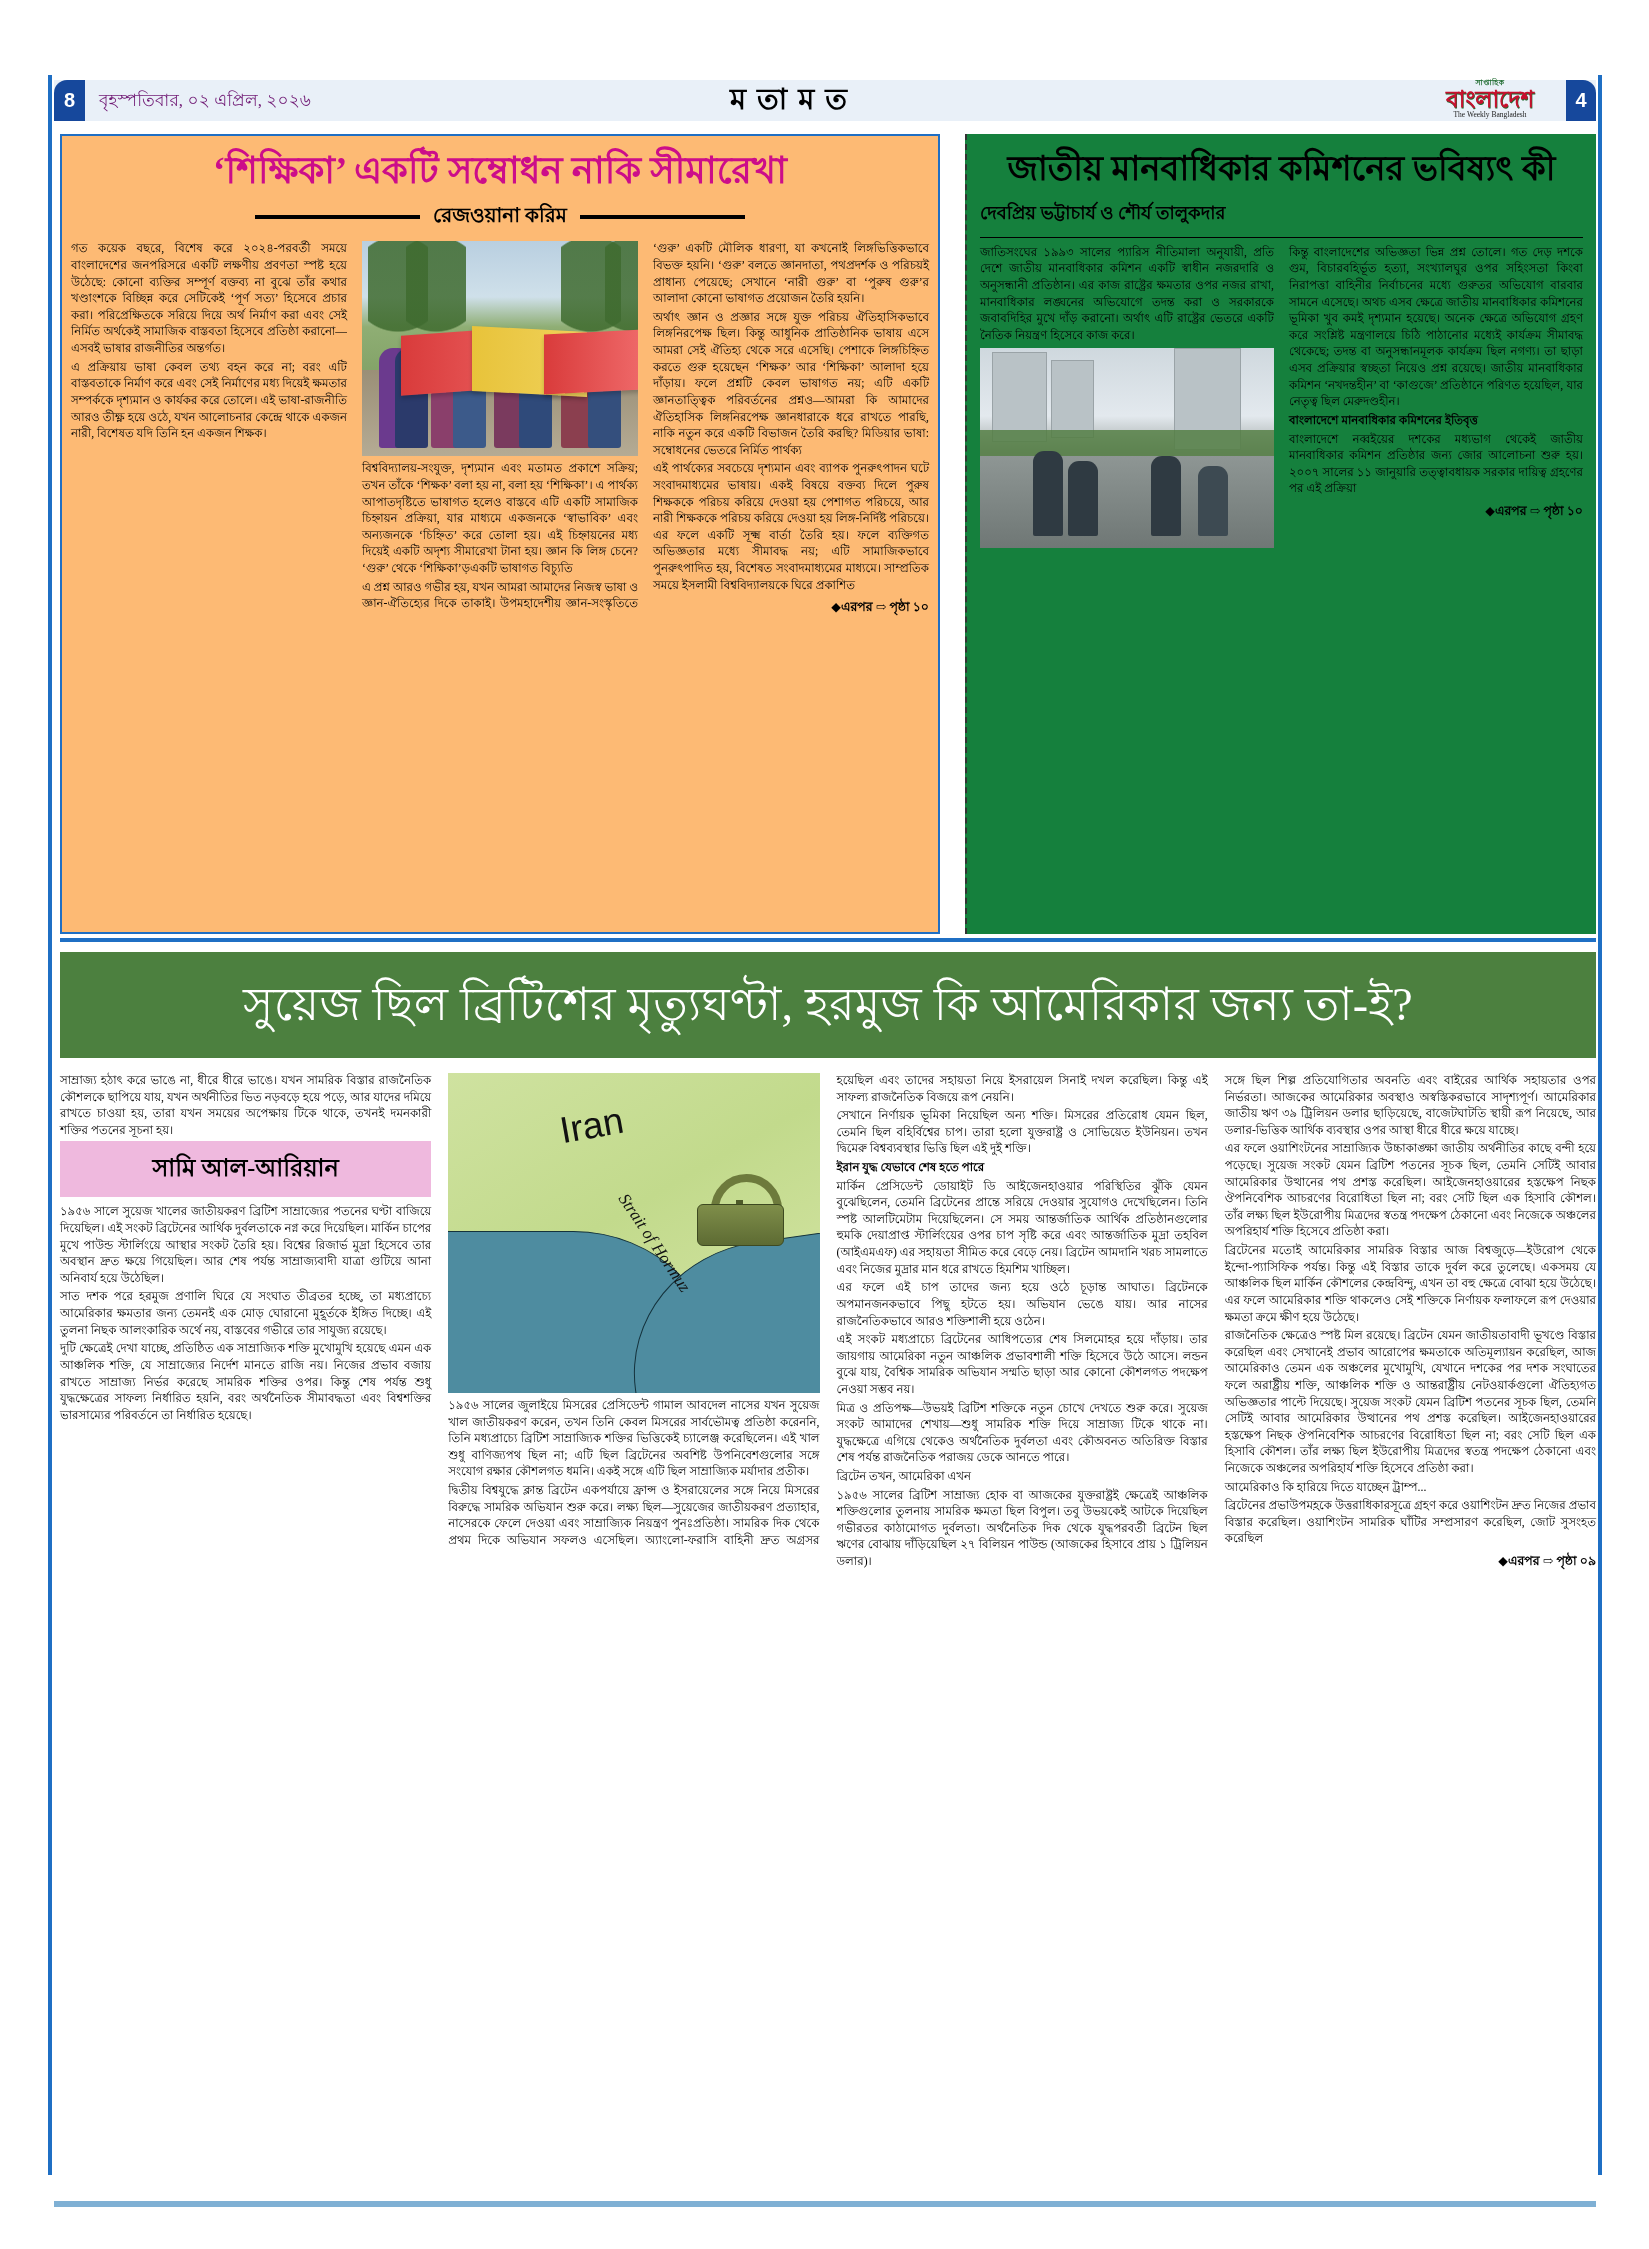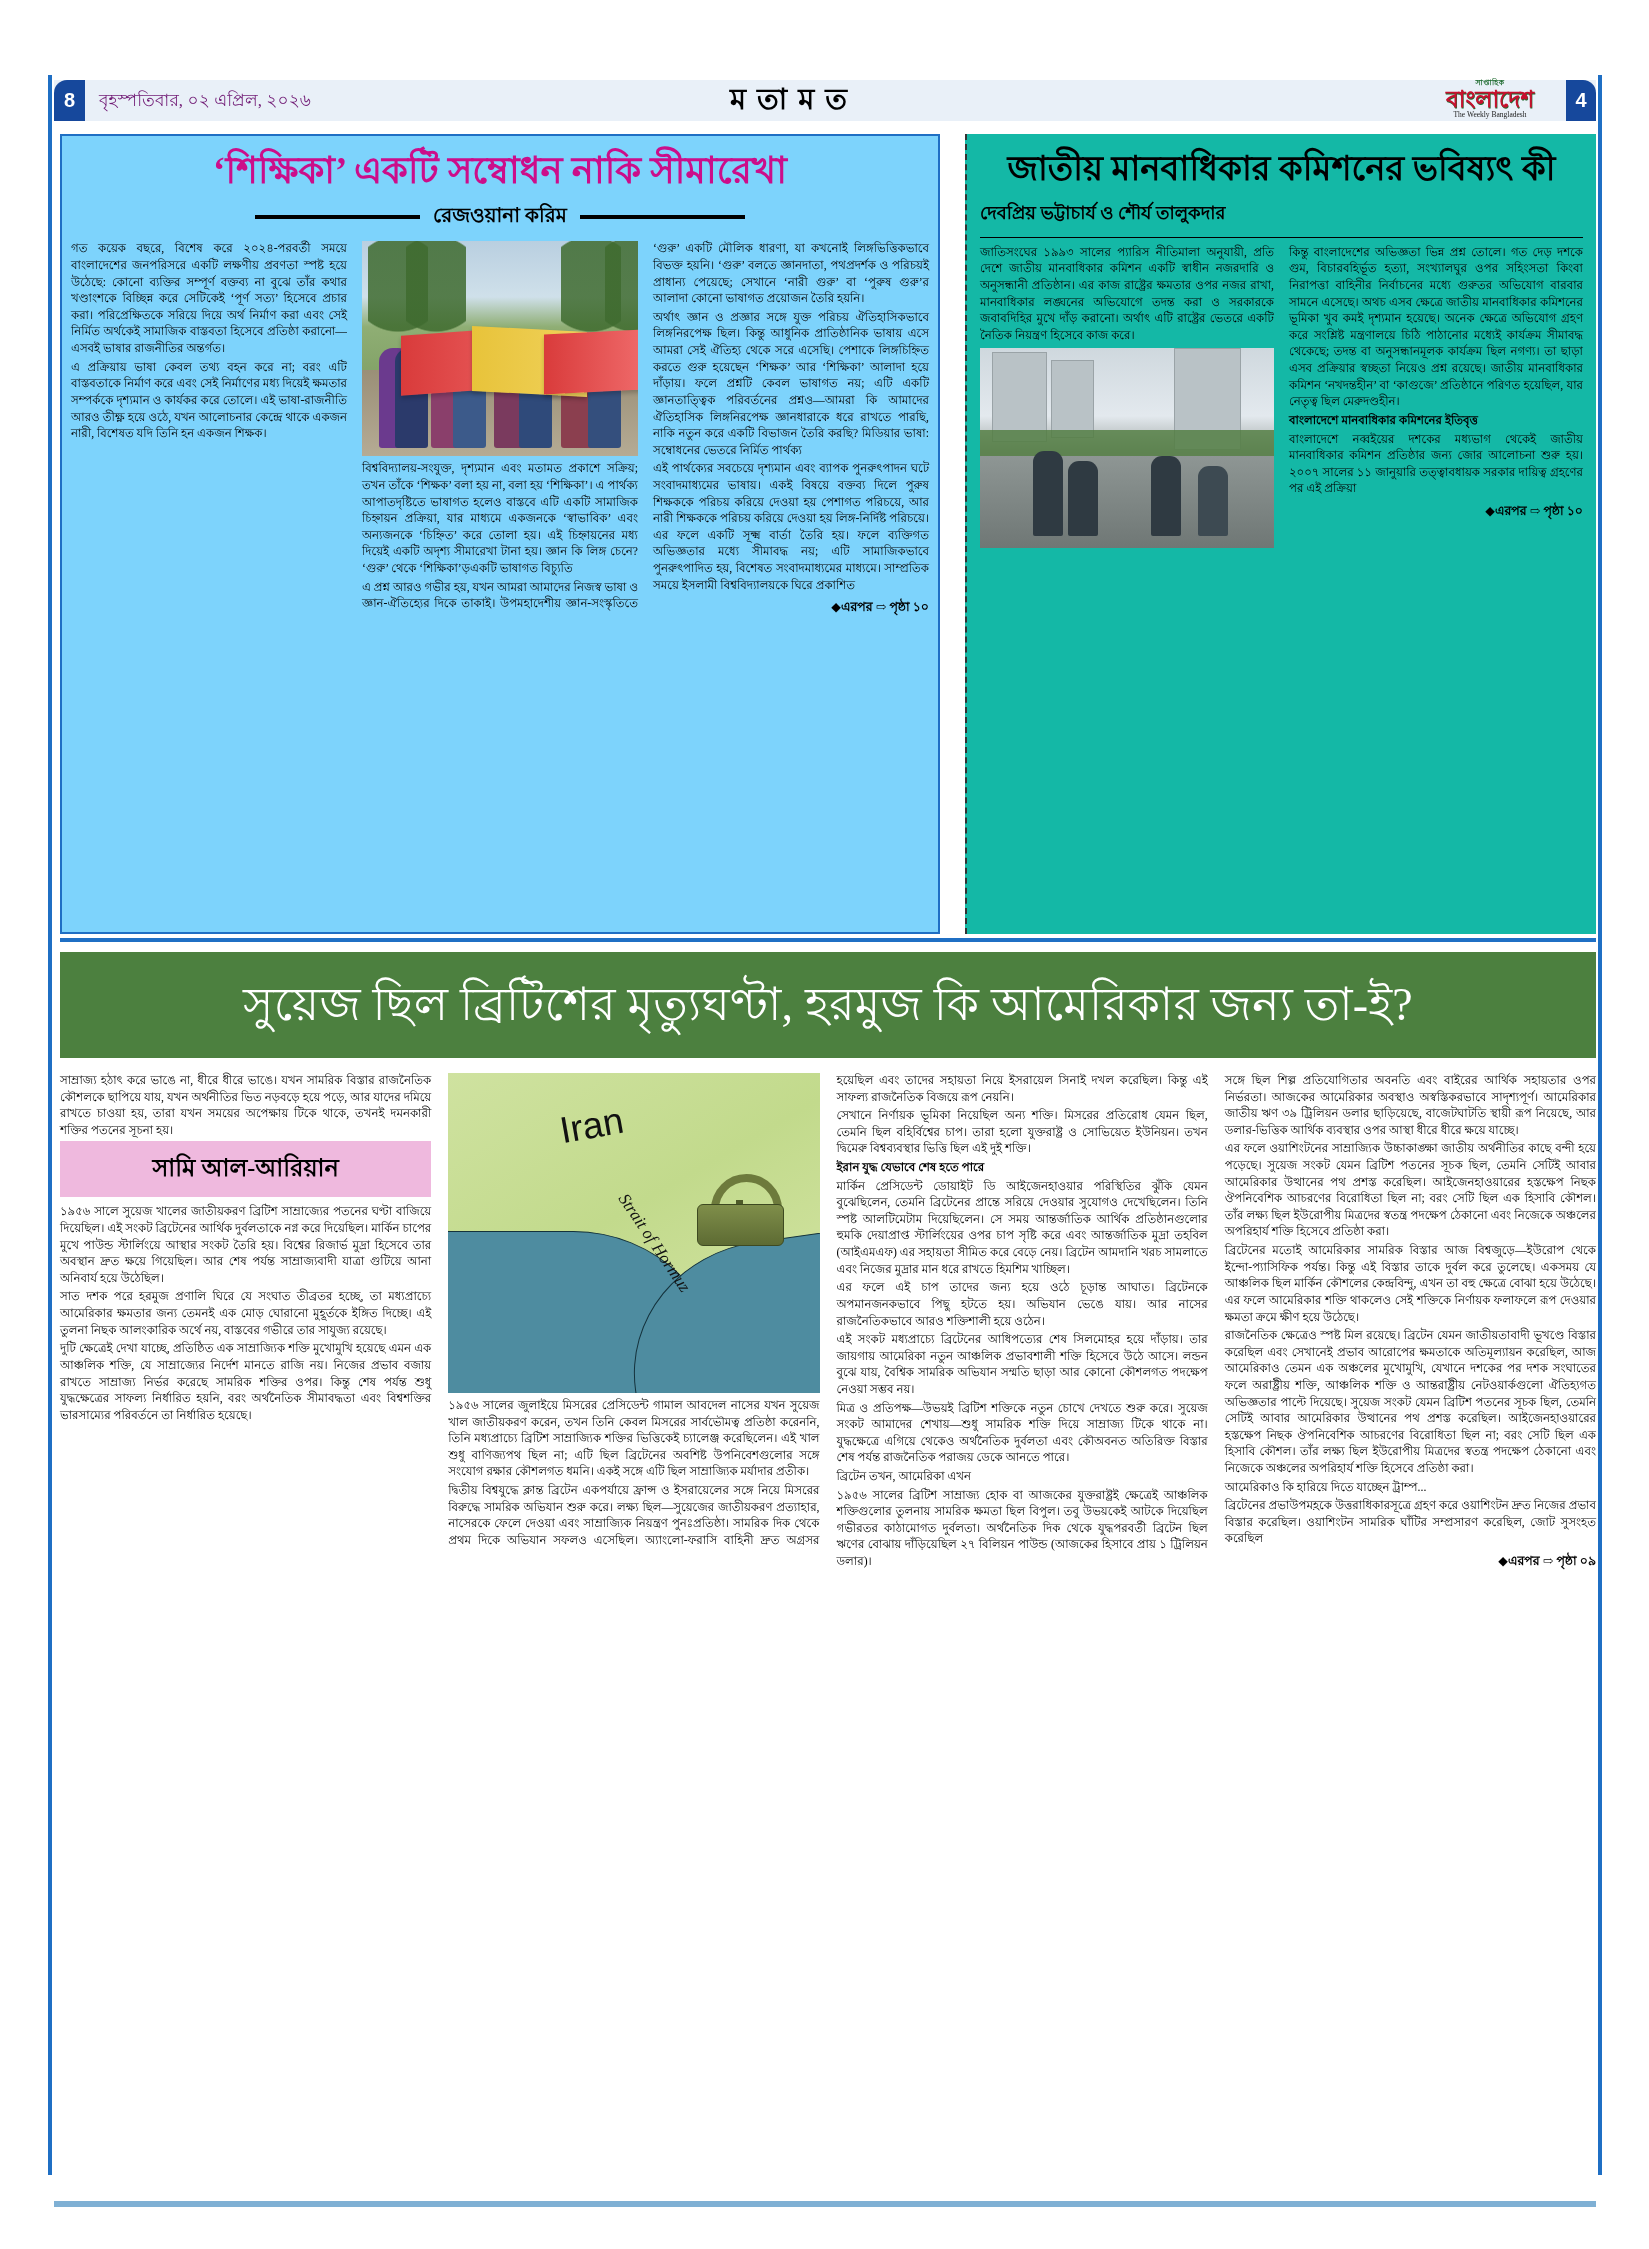--- a/index.html
+++ b/index.html
@@ -49,26 +49,26 @@
   .page-num-right{
     position:absolute;right:54px;top:80px;width:30px;height:41px;
     background:#16489c;color:#fff;display:flex;align-items:center;justify-content:center;
     font-size:20px;font-weight:bold;border-top-right-radius:13px;
     font-family:"Liberation Sans",sans-serif;
   }
 
   
   .art-left{
     position:absolute;left:60px;top:134px;width:880px;height:800px;
-    border:2px solid #1f6fc4;background:#7dd3fc;box-sizing:border-box;
+    border:2px solid #1f6fc4;background:#fdba74;box-sizing:border-box;
     padding:7px 9px;
   }
   .art-right{
     position:absolute;left:965px;top:134px;width:631px;height:800px;
-    border-left:2px dashed #333;background:#14b8a6;box-sizing:border-box;
+    border-left:2px dashed #333;background:#15803d;box-sizing:border-box;
     padding:7px 13px;
   }
 
   .hl-magenta{
     text-align:center;color:#cc0d8a;font-weight:bold;
     font-size:37px;line-height:1.12;margin:7px 0 4px;
   }
   .byline-rule{
     display:flex;align-items:center;justify-content:center;gap:13px;margin:9px 0 8px;
   }

